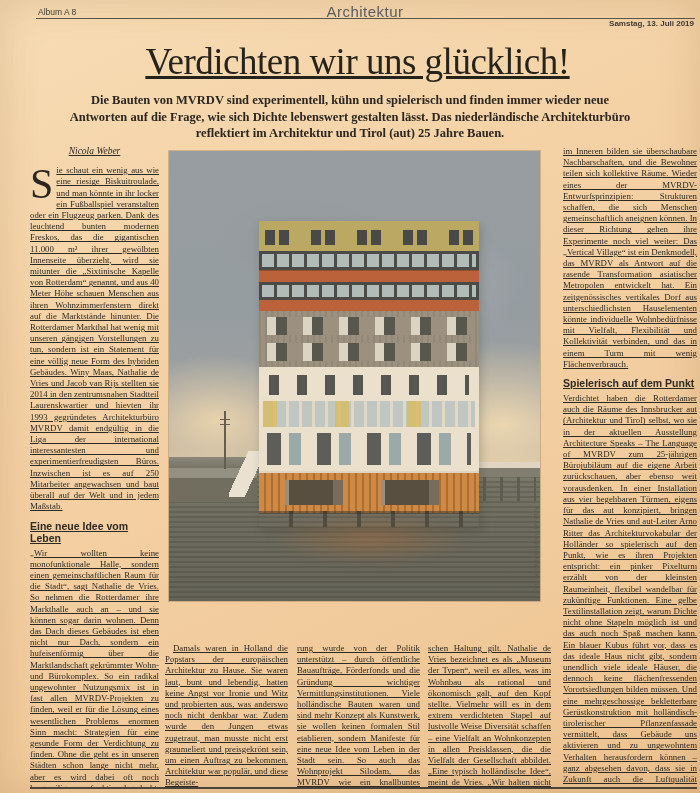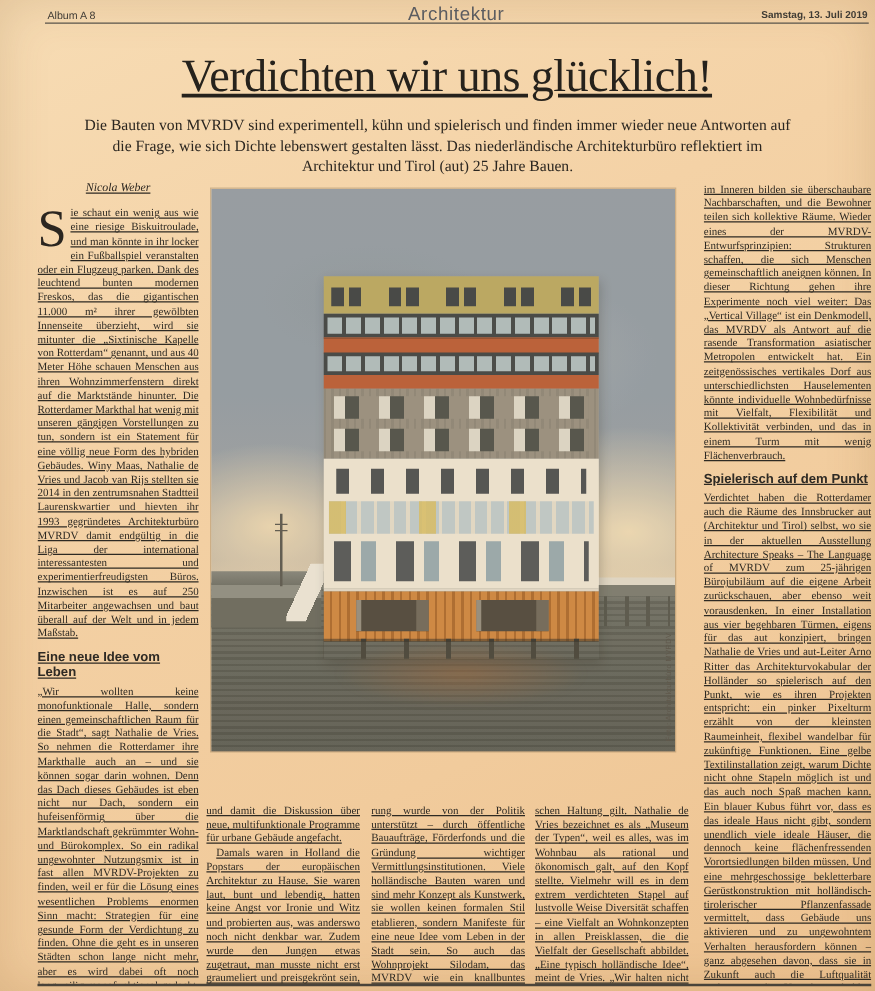--- a/index.html
+++ b/index.html
@@ -7,27 +7,27 @@
     position:relative; width:700px; height:793px; overflow:hidden;
     background:linear-gradient(155deg,#f7dcb4 0%,#f4d2a6 35%,#f1cb9c 70%,#edc290 100%);
     font-family:"Liberation Serif", serif; color:#2e2a23;
     box-shadow:inset 0 0 40px rgba(120,80,30,.18);
   }
   
   .masthead{position:absolute;left:36px;right:6px;top:3px;height:14px;}
   .mh-left{position:absolute;left:2px;top:4px;font:8.5px "Liberation Sans",sans-serif;color:#3f3b34;}
   .mh-center{position:absolute;left:0;right:0;top:0;text-align:center;
     font:15px "Liberation Sans",sans-serif;color:#5b5c60;letter-spacing:.5px;}
-  .mh-right{position:absolute;right:0;top:4px;font:bold 8px "Liberation Sans",sans-serif;color:#3f3b34;}
+  .mh-right{position:absolute;right:0;top:16px;font:bold 8px "Liberation Sans",sans-serif;color:#3f3b34;}
   .mh-rule{position:absolute;left:36px;right:5px;top:18px;height:1px;background:#5a544b;}
   
   .headline{position:absolute;left:15px;right:0;top:40px;margin:0;text-align:center;
     font-family:"Liberation Serif",serif;font-weight:500;font-size:37px;color:#26221c;letter-spacing:-.5px;text-decoration:underline;}
   .lede{position:absolute;left:64px;top:92px;width:572px;margin:0;text-align:center;
-    font-weight:normal;font-size:12.5px;line-height:16.5px;color:#2b2620;}
+    font-weight:bold;font-size:12.5px;line-height:16.5px;color:#2b2620;}
   
   .col{position:absolute;overflow:hidden;text-align:justify;
     font-size:8.8px;line-height:11.2px;hyphens:auto;text-decoration:underline;-webkit-hyphens:auto;}
   .col p{margin:0;}
   .col p.indent{text-indent:8px;}
   .col1{left:30px;top:146px;width:129px;height:641px;}
   .col2{left:165px;top:643px;width:123px;height:146px;}
   .col3{left:297px;top:643px;width:123px;height:146px;}
   .col4{left:428px;top:643px;width:123px;height:146px;}
   .col5{left:563px;top:146px;width:134px;height:641px;}
@@ -158,21 +158,20 @@
           <div class="o2"></div>
         </div>
       <div class="band stilts"></div>
     </div>
     <div class="photo-wash"></div>
     <div class="credit">Foto: Architekturbüro MVRDV</div>
   </figure>
 
 
   <div class="col col2">
-    <p>und damit die Diskussion über neue, multifunktionale Programme für urbane Gebäude angefacht.</p>
     <p class="indent">Damals waren in Holland die Popstars der europäischen Architektur zu Hause. Sie waren laut, bunt und lebendig, hatten keine Angst vor Ironie und Witz und probierten aus, was anderswo noch nicht denkbar war. Zudem wurde den Jungen etwas zugetraut, man musste nicht erst graumeliert und preisgekrönt sein, um einen Auftrag zu bekommen. Architektur war populär, und diese Begeiste-</p>
   </div>
 
   <div class="col col3">
     <p>rung wurde von der Politik unterstützt – durch öffentliche Bauaufträge, Förderfonds und die Gründung wichtiger Vermittlungsinstitutionen. Viele holländische Bauten waren und sind mehr Konzept als Kunstwerk, sie wollen keinen formalen Stil etablieren, sondern Manifeste für eine neue Idee vom Leben in der Stadt sein. So auch das Wohnprojekt Silodam, das MVRDV wie ein knallbuntes Containerschiff in den Amsterdamer Hafen stellte und das noch immer als Manifest ihrer architektoni-</p>
   </div>
 
   <div class="col col4">
     <p>schen Haltung gilt. Nathalie de Vries bezeichnet es als „Museum der Typen“, weil es alles, was im Wohnbau als rational und ökonomisch galt, auf den Kopf stellte. Vielmehr will es in dem extrem verdichteten Stapel auf lustvolle Weise Diversität schaffen – eine Vielfalt an Wohnkonzepten in allen Preisklassen, die die Vielfalt der Gesellschaft abbildet. „Eine typisch holländische Idee“, meint de Vries. „Wir halten nicht so viel von Hierarchien.“ Die Wohncluster sind an der Fassade ablesbar,</p>
   </div>

